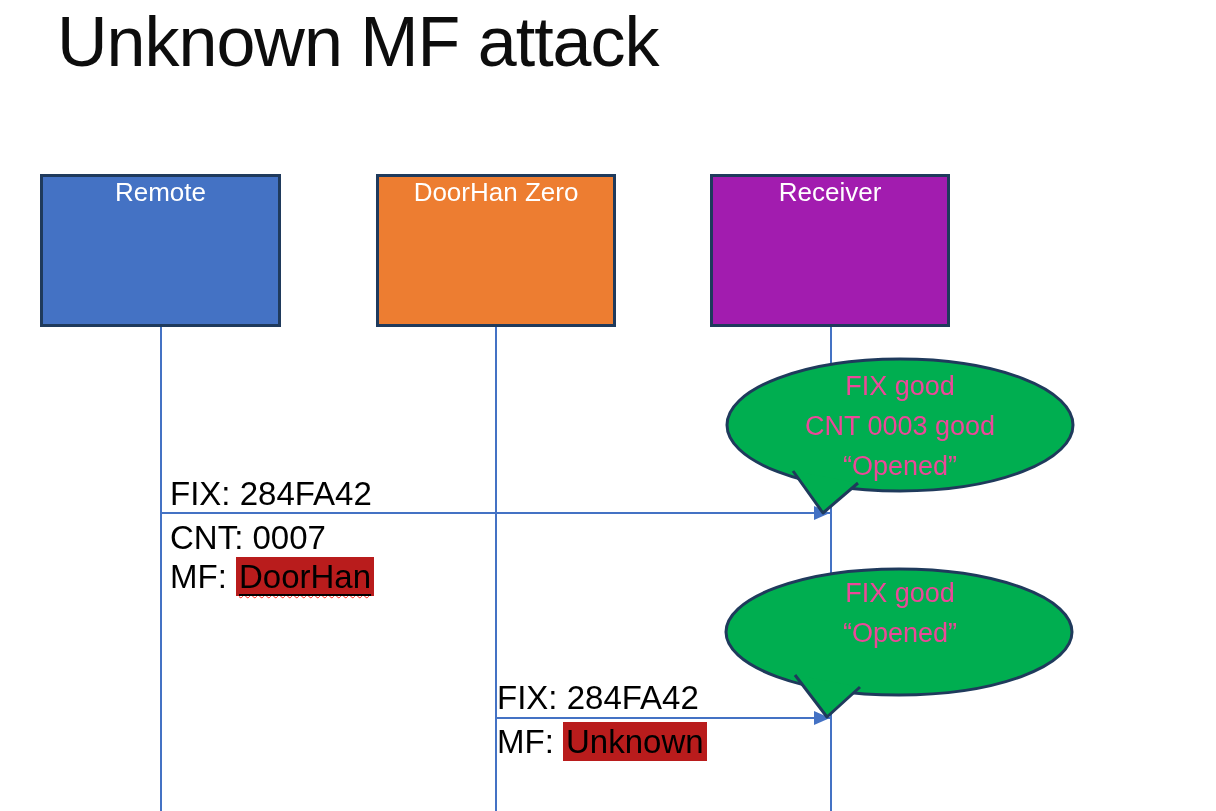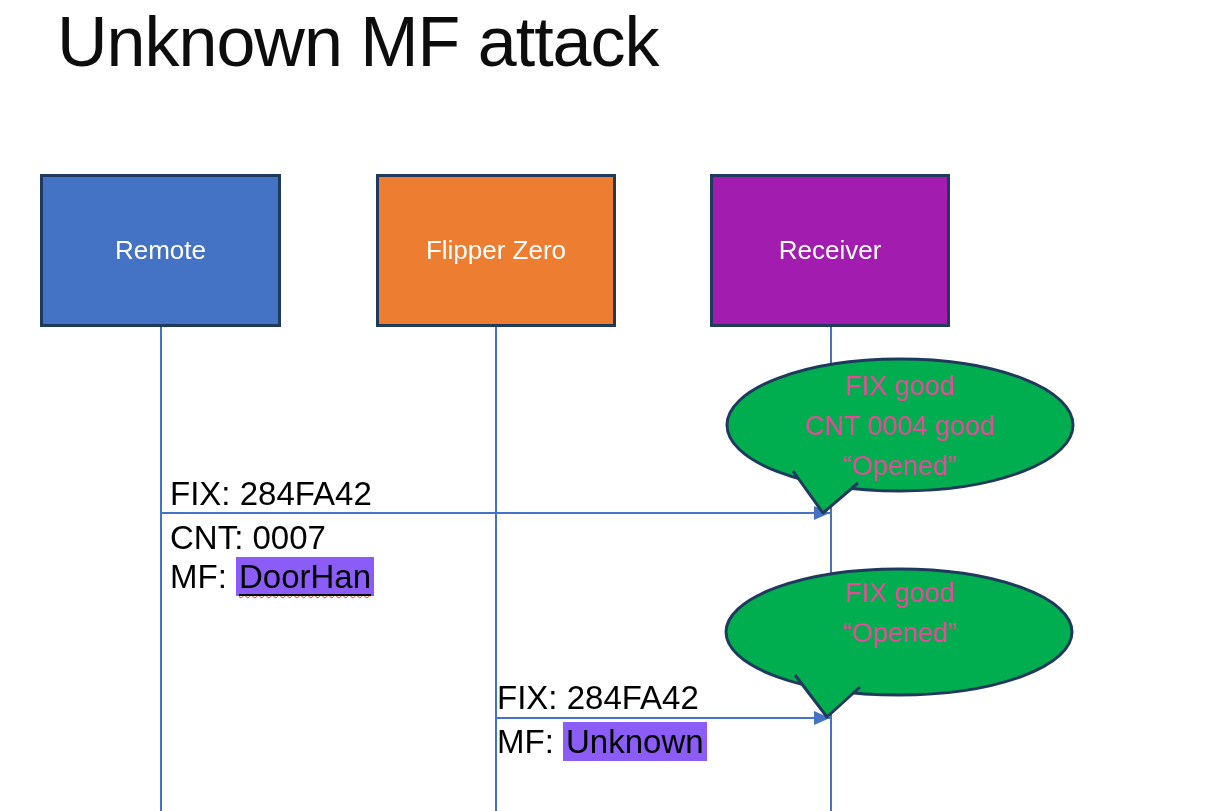--- a/index.html
+++ b/index.html
@@ -26,21 +26,20 @@
   }
 
   
   .actor {
     position: absolute;
     top: 174px;
     height: 153px;
     box-sizing: border-box;
     border: 3px solid #1F3A5C;
     display: flex;
-    align-items: center;
     justify-content: center;
     color: #ffffff;
     font-size: 26px;
     z-index: 4;
   }
   .actor-remote   { left: 40px;  width: 241px; background: #4472C4; }
   .actor-flipper  { left: 376px; width: 240px; background: #ED7D31; }
   .actor-receiver { left: 710px; width: 240px; background: #a21caf; }
 
   
@@ -82,21 +81,21 @@
     font-size: 33px;
     line-height: 39px;
     white-space: nowrap;
     z-index: 3;
   }
   .msg1-above { left: 170px; top: 474px; }
   .msg1-below { left: 170px; top: 518px; }
   .msg2-above { left: 497px; top: 678px; }
   .msg2-below { left: 497px; top: 722px; }
 
-  .hl { background: #8b5cf6; padding: 1px 3px; }
+  .hl { background: #b91c1c; padding: 1px 3px; }
   .wavy {
     text-decoration-line: underline;
     text-decoration-style: wavy;
     text-decoration-color: #FF2116;
     text-decoration-thickness: 1px;
     text-underline-offset: 6px;
   }
   .solid-u {
     text-decoration-line: underline;
     text-decoration-style: solid;
@@ -133,21 +132,21 @@
   <h1 class="slide-title">Unknown MF attack</h1>
 
   <div class="lifeline lifeline-remote"></div>
   <div class="lifeline lifeline-flipper"></div>
   <div class="lifeline lifeline-receiver"></div>
 
   <div class="actor actor-remote">
     <span>Remote</span>
   </div>
   <div class="actor actor-flipper">
-    <span>Flipper Zero</span>
+    <span>DoorHan Zero</span>
   </div>
   <div class="actor actor-receiver">
     <span>Receiver</span>
   </div>
 
   <div class="msg-arrow msg-arrow-1">
     <div class="arrowhead"></div>
   </div>
   <div class="msg-label msg1-above">FIX: 284FA42</div>
   <div class="msg-label msg1-below">
@@ -163,21 +162,21 @@
     <div><span>MF: </span><span class="hl">Unknown</span></div>
   </div>
 
   <div class="callout callout-1">
     <svg width="370" height="170" viewBox="0 0 370 170">
       <ellipse class="bubble-shape" cx="185" cy="75" rx="173" ry="66"></ellipse>
       <path class="bubble-tail" d="M 78,121 L 108,163 L 143,133"></path>
     </svg>
     <div class="callout-text">
       <div>FIX good</div>
-      <div>CNT 0004 good</div>
+      <div>CNT 0003 good</div>
       <div>“Opened”</div>
     </div>
   </div>
 
   <div class="callout callout-2">
     <svg width="370" height="170" viewBox="0 0 370 170">
       <ellipse class="bubble-shape" cx="184" cy="77" rx="173" ry="63"></ellipse>
       <path class="bubble-tail" d="M 80,120 L 112,162 L 145,132"></path>
     </svg>
     <div class="callout-text">

